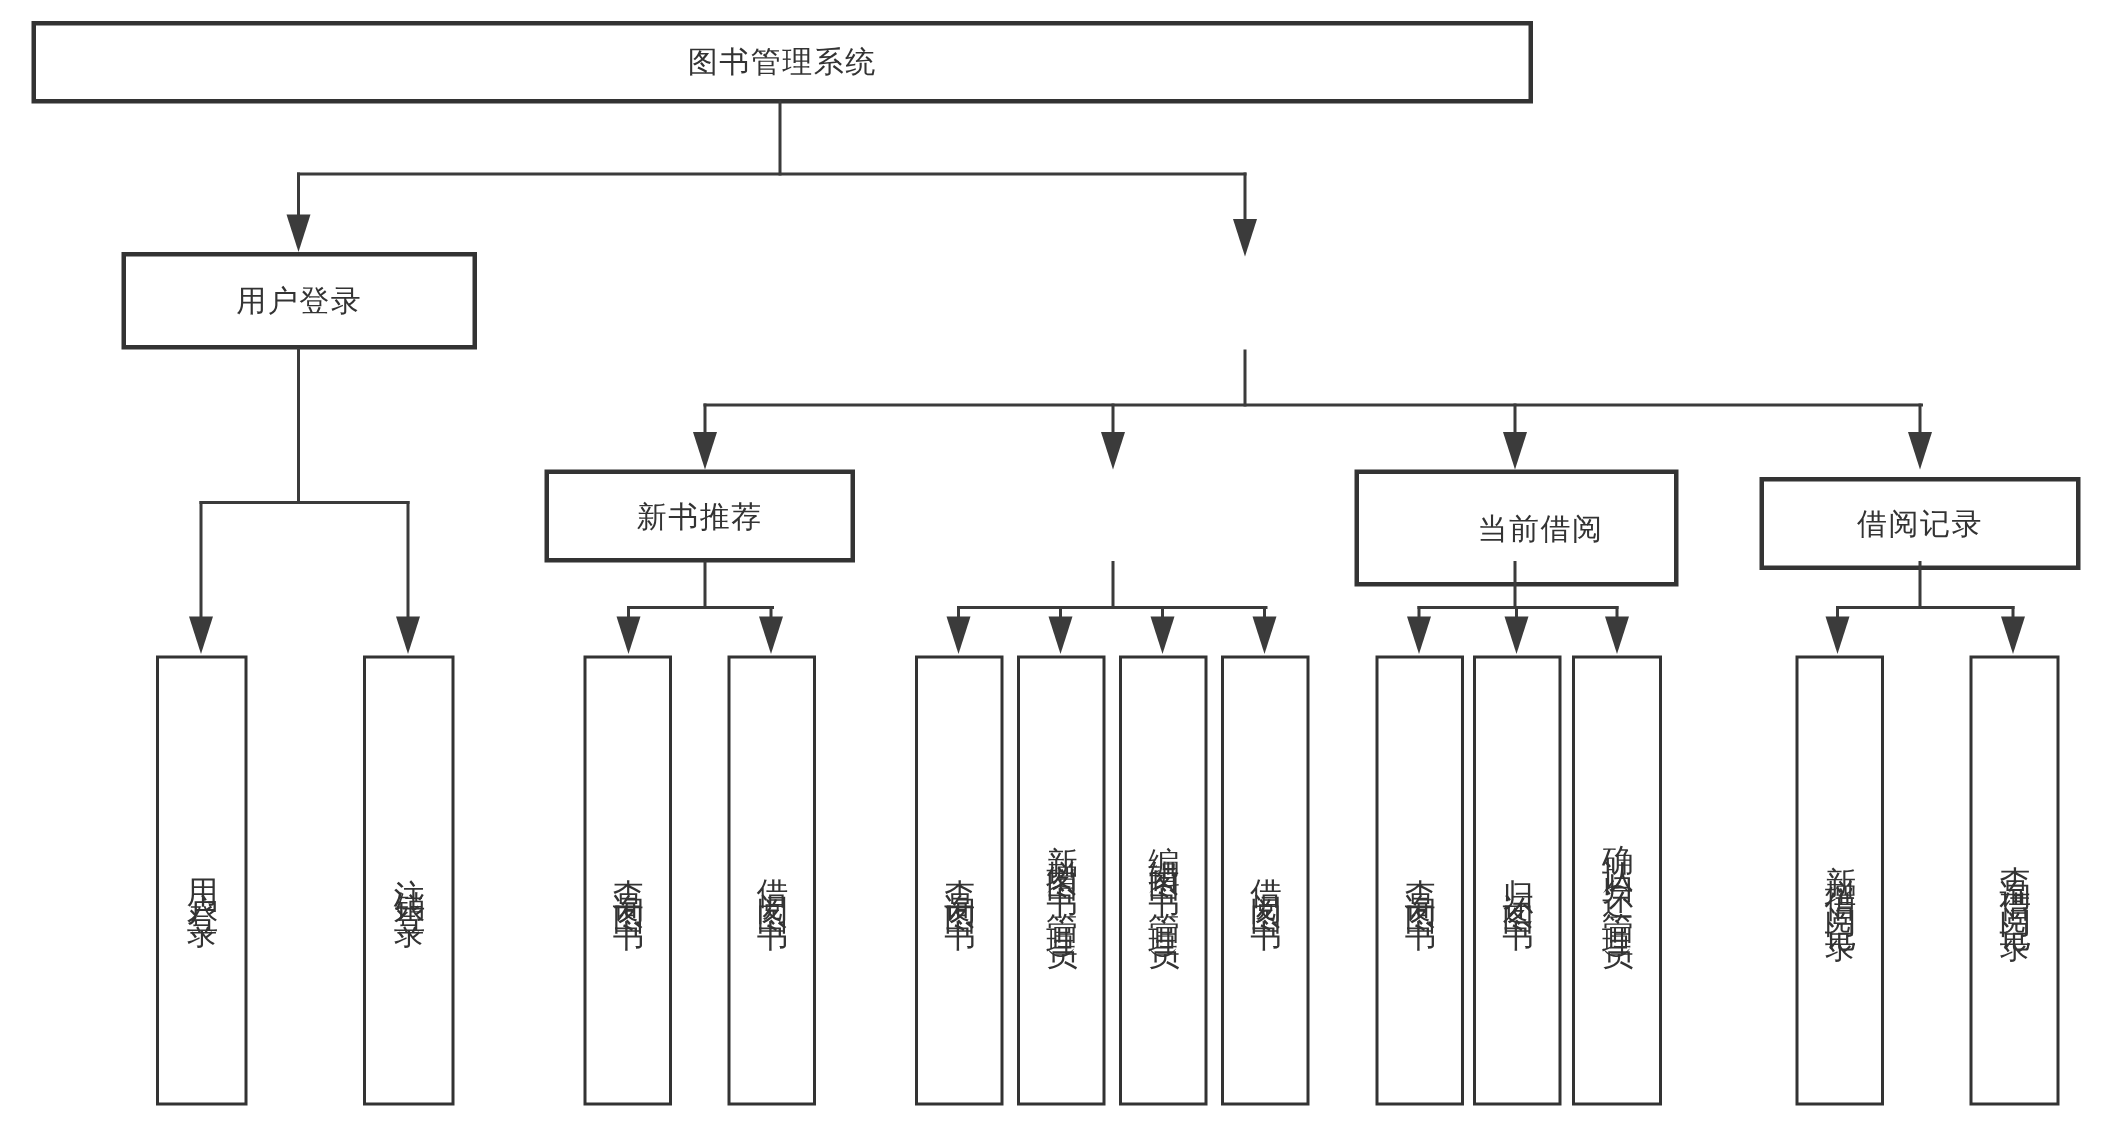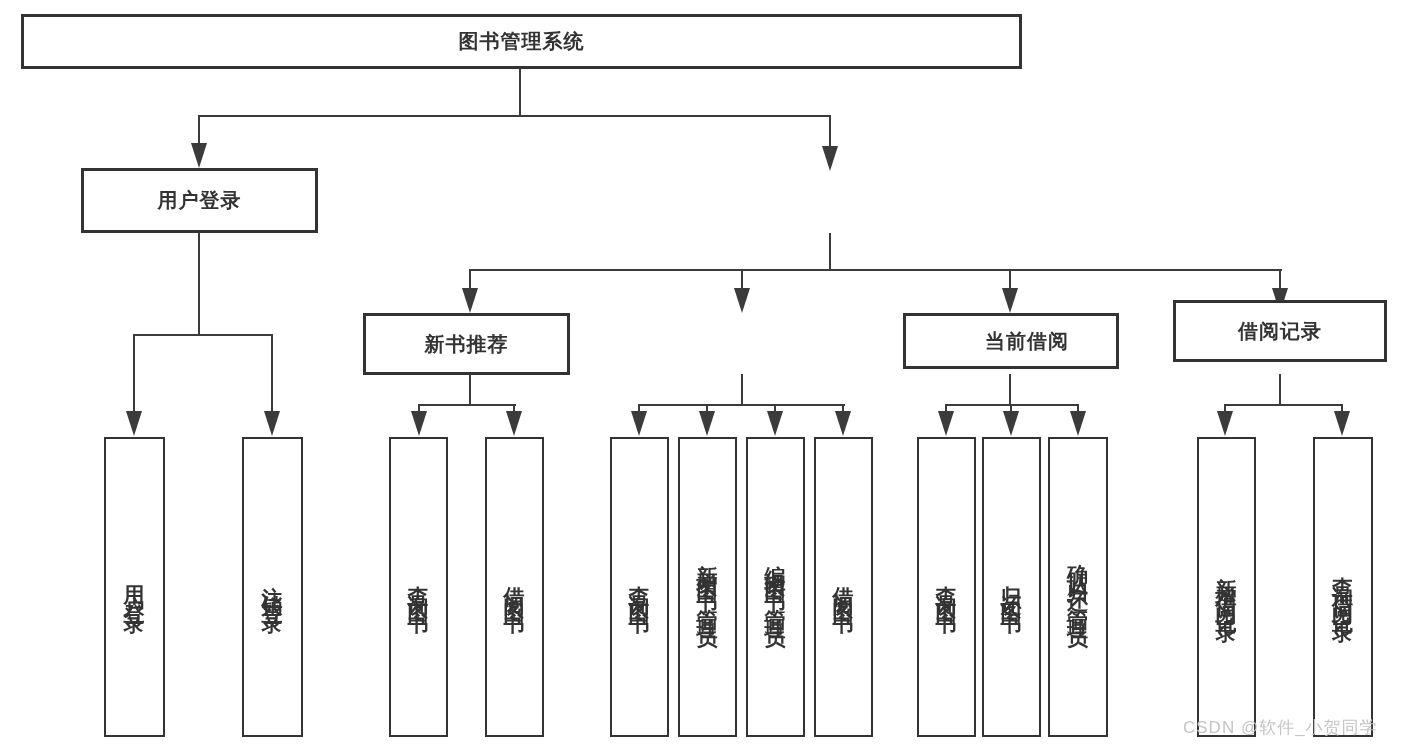--- a/index.html
+++ b/index.html
@@ -4,21 +4,20 @@
 <style>
   html,body{margin:0;padding:0;background:#ffffff;}
   .canvas{
     position:relative;width:1405px;height:747px;background:#ffffff;
     font-family:"Liberation Sans", sans-serif;overflow:hidden;
   }
   .box{
     position:absolute;box-sizing:border-box;background:#ffffff;
     border:3px solid #333333;display:flex;align-items:center;justify-content:center;
     color:#333333;
-    font-weight:bold;
   }
   .hbox{font-size:20px;letter-spacing:1px;white-space:nowrap;}
   .vbox{border-width:2px;}
   .vtext{
     writing-mode:vertical-rl;text-orientation:mixed;
     font-size:21px;line-height:1;letter-spacing:9px;color:#333333;
   }
   .ln{position:absolute;background:#3b3b3b;}
   .ah{
     position:absolute;width:0;height:0;
@@ -65,24 +64,24 @@
   <div class="ln" style="left:741px;top:269px;width:2px;height:22px;"></div>
   <div class="ah" style="left:734px;top:288px;"></div>
   <div class="ln" style="left:1009px;top:269px;width:2px;height:22px;"></div>
   <div class="ah" style="left:1002px;top:288px;"></div>
   <div class="ln" style="left:1279px;top:269px;width:2px;height:22px;"></div>
   <div class="ah" style="left:1272px;top:288px;"></div>
 
   <div class="box hbox" style="left:363px;top:313px;width:207px;height:62px;">
     <span>新书推荐</span>
   </div>
-  <div class="box hbox" style="left:903px;top:313px;width:216px;height:56px;padding-left:32px;">
+  <div class="box hbox" style="left:903px;top:313px;width:216px;height:78px;padding-left:32px;">
     <span>当前借阅</span>
   </div>
-  <div class="box hbox" style="left:1173px;top:300px;width:214px;height:62px;">
+  <div class="box hbox" style="left:1173px;top:318px;width:214px;height:62px;">
     <span>借阅记录</span>
   </div>
 
   <div class="ln" style="left:469px;top:374px;width:2px;height:32px;"></div>
   <div class="ln" style="left:418px;top:404px;width:98px;height:2px;"></div>
   <div class="ln" style="left:418px;top:404px;width:2px;height:10px;"></div>
   <div class="ah" style="left:411px;top:411px;"></div>
   <div class="ln" style="left:513px;top:404px;width:2px;height:10px;"></div>
   <div class="ah" style="left:506px;top:411px;"></div>
 
@@ -150,15 +149,14 @@
     <span class="vtext">确认归还（管理员）</span>
   </div>
 
   <div class="box vbox" style="left:1197px;top:437px;width:59px;height:300px;">
     <span class="vtext">新增借阅记录</span>
   </div>
   <div class="box vbox" style="left:1313px;top:437px;width:60px;height:300px;">
     <span class="vtext">查询借阅记录</span>
   </div>
 
-  <div class="wm">CSDN @软件_小贺同学</div>
 
 </div>
 
 </body></html>

